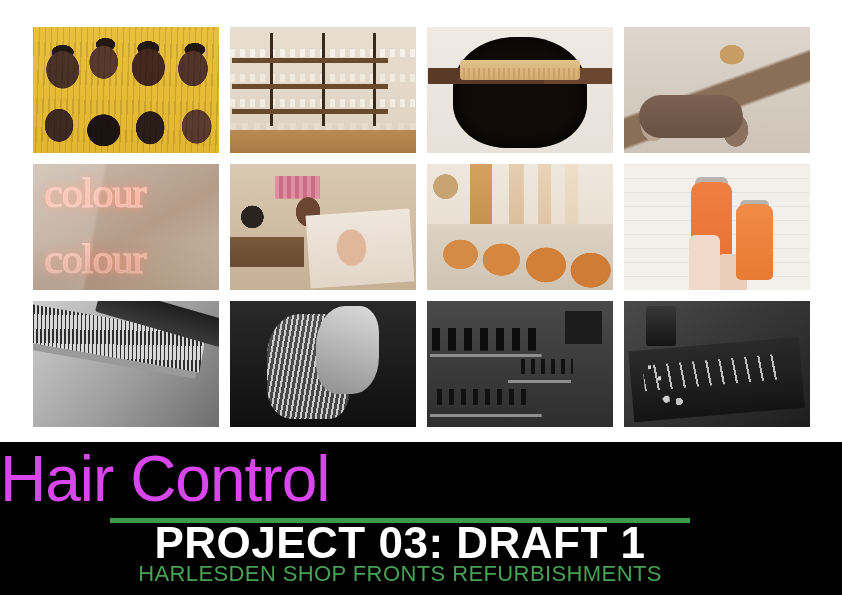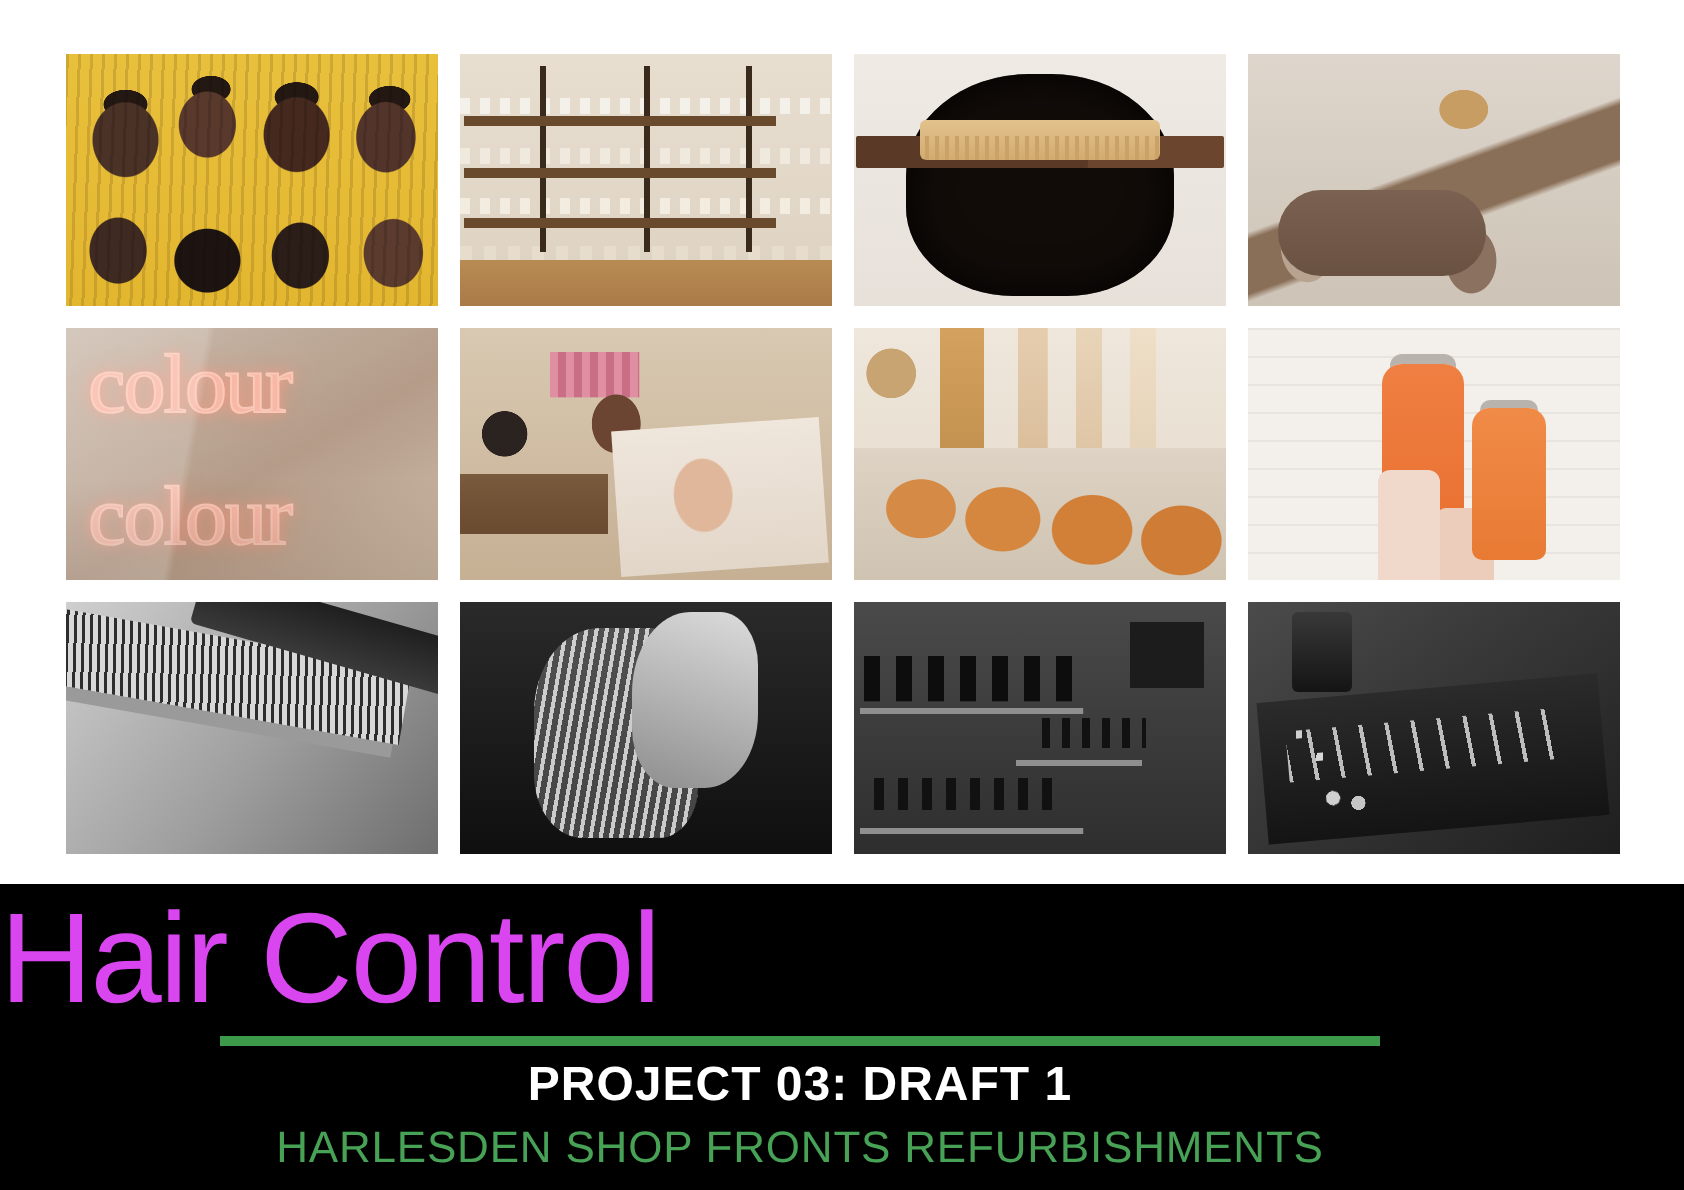--- a/index.html
+++ b/index.html
@@ -289,21 +289,21 @@
     width: 580px; height: 5px;
     background: #3d9a4a;
   }
 
   #subtitle {
     position: absolute;
     left: 110px; top: 82px; width: 580px;
     text-align: center;
     color: #ffffff;
     font-weight: bold;
-    font-size: 24px;
+    font-size: 44px;
     line-height: 38px;
     letter-spacing: 0.5px;
   }
 
   #tagline {
     position: absolute;
     left: 110px; top: 119px; width: 580px;
     text-align: center;
     color: #47a256;
     font-weight: normal;

